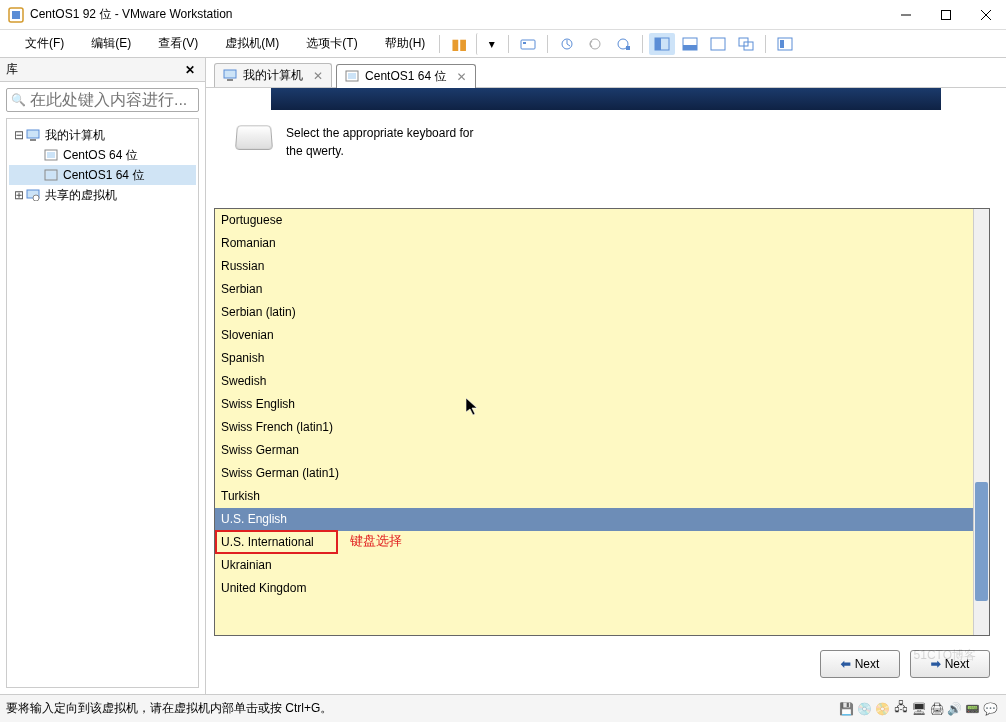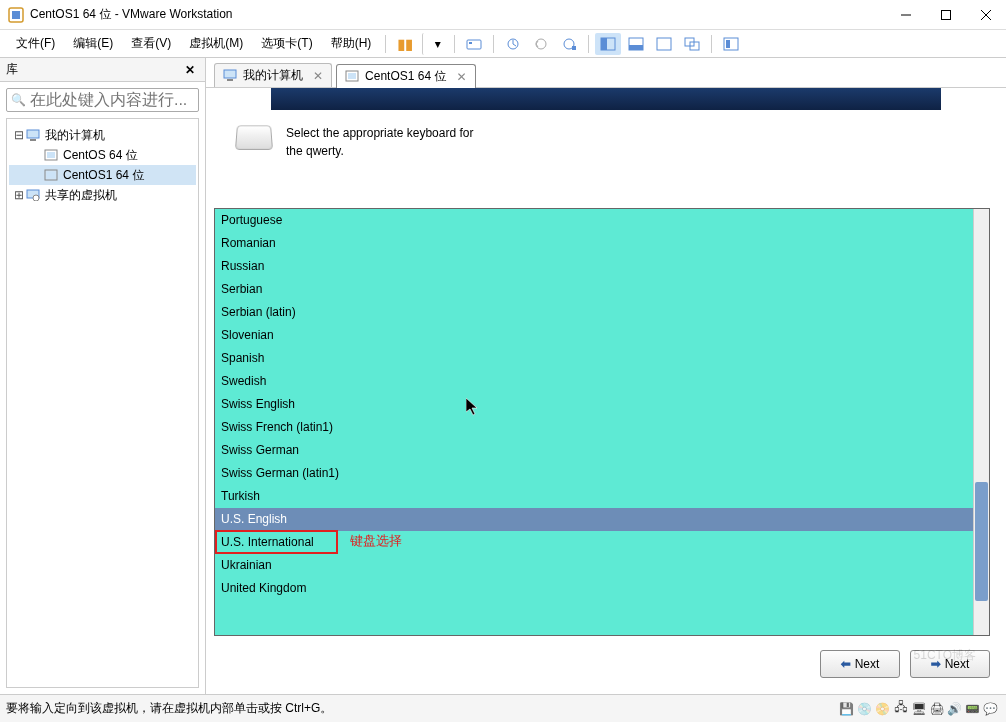--- a/index.html
+++ b/index.html
@@ -2,21 +2,21 @@
 <html><head>
 <meta charset="utf-8">
 <style>
 * { box-sizing: border-box; margin: 0; padding: 0; font-family: "Microsoft YaHei", "Segoe UI", Tahoma, sans-serif; font-size: 12px; }
 body { background: #fff; width: 1006px; height: 722px; overflow: hidden; display: flex; flex-direction: column; }
 .titlebar { height: 30px; background: #fff; display: flex; align-items: center; padding: 0 0 0 8px; border-bottom: 1px solid #ddd; }
 .titlebar .app-icon { width: 16px; height: 16px; margin-right: 6px; }
 .titlebar .title { flex: 1; }
 .titlebar .win-btn { width: 40px; height: 30px; display: flex; align-items: center; justify-content: center; }
 .menubar { height: 28px; display: flex; align-items: center; padding: 0 8px; border-bottom: 1px solid #ccc; gap: 2px; }
-.menubar .menu-item { padding: 4px 8px; }
+.menubar .menu-item { padding: 4px 8px; margin-left: 9px; }
 .menubar .sep { width: 1px; height: 18px; background: #ccc; margin: 0 4px; }
 .menubar .tb-btn { width: 26px; height: 22px; display: flex; align-items: center; justify-content: center; border-radius: 2px; }
 .pause-btn { color: #e89b2e; font-weight: bold; font-size: 14px; }
 .play-dd { border-left: 1px solid #ccc; padding-left: 4px; margin-left: 2px; width: 10px; }
 .body-row { flex: 1; display: flex; overflow: hidden; }
 .sidebar { width: 206px; border-right: 1px solid #ccc; display: flex; flex-direction: column; background: #fff; }
 .sidebar-hdr { height: 24px; display: flex; align-items: center; padding: 0 6px; border-bottom: 1px solid #ccc; background: #f5f5f5; }
 .sidebar-hdr .title { flex: 1; }
 .sidebar-hdr .close { padding: 0 4px; font-weight: bold; }
 .searchbox { margin: 6px; border: 1px solid #aaa; border-radius: 2px; height: 24px; display: flex; align-items: center; padding: 0 4px; }
@@ -33,21 +33,21 @@
 .tabs { height: 30px; display: flex; align-items: flex-end; padding: 4px 8px 0 8px; gap: 4px; border-bottom: 1px solid #ccc; }
 .tab { display: flex; align-items: center; height: 24px; padding: 0 8px; border: 1px solid #bbb; border-bottom: none; border-radius: 3px 3px 0 0; background: #f5f5f5; gap: 6px; }
 .tab.active { background: #fff; border-color: #888; position: relative; top: 1px; }
 .tab .ic { width: 14px; height: 14px; }
 .tab .x { color: #888; padding-left: 4px; }
 .vm-view { flex: 1; background: #fff; position: relative; overflow: hidden; }
 .banner { height: 22px; background: linear-gradient(#1b3a6b, #0f2244); margin-left: 65px; margin-right: 65px; }
 .kbd-prompt { display: flex; align-items: flex-start; gap: 14px; padding: 14px 0 10px 30px; }
 .kbd-icon { width: 36px; height: 26px; border: 1px solid #aaa; border-radius: 4px; background: linear-gradient(#fff, #ddd); transform: perspective(80px) rotateX(20deg); }
 .kbd-text { line-height: 1.5; }
-.listbox { position: absolute; left: 8px; right: 16px; top: 120px; bottom: 58px; border: 1px solid #666; background: #5eead4; overflow: hidden; }
+.listbox { position: absolute; left: 8px; right: 16px; top: 120px; bottom: 58px; border: 1px solid #666; background: #fef9c3; overflow: hidden; }
 .listbox-inner { position: absolute; inset: 0; overflow: hidden; }
 .list-item { height: 23px; line-height: 23px; padding-left: 6px; cursor: default; }
 .list-item.selected { background: #6d8db7; color: #fff; }
 .annot-box { position: absolute; border: 2px solid #e02020; pointer-events: none; }
 .annot-txt { position: absolute; color: #e02020; font-size: 13px; }
 .scrollbar-v { position: absolute; right: 0; top: 0; bottom: 0; width: 16px; background: #f0f0f0; border-left: 1px solid #ccc; }
 .sb-thumb { position: absolute; left: 1px; right: 1px; background: #c0c0c0; border-radius: 2px; }
 .sb-thumb.active { background: #7a9ecb; }
 .nav-btns { position: absolute; right: 16px; bottom: 16px; display: flex; gap: 10px; }
 .nav-btn { width: 80px; height: 28px; border: 1px solid #888; border-radius: 3px; background: linear-gradient(#fdfdfd, #e6e6e6); display: flex; align-items: center; justify-content: center; gap: 4px; cursor: pointer; }
@@ -62,21 +62,21 @@
 </head>
 <body>
 
 <div class="titlebar">
   <span class="app-icon">
     <svg width="16" height="16">
         <rect x="1" y="1" width="14" height="14" rx="2" fill="#fff" stroke="#d49b2e" stroke-width="1.5"></rect>
         <rect x="4" y="4" width="8" height="8" fill="#5b8dd6"></rect>
       </svg>
   </span>
-  <span class="title">CentOS1 64 位 - VMware Workstation</span>
+  <span class="title">CentOS1 92 位 - VMware Workstation</span>
   <div class="win-btn">
       <svg width="10" height="10">
         <line x1="0" y1="5" x2="10" y2="5" stroke="#000"></line>
       </svg>
     </div>
   <div class="win-btn">
       <svg width="10" height="10">
         <rect x="0.5" y="0.5" width="9" height="9" fill="none" stroke="#000"></rect>
       </svg>
     </div>

